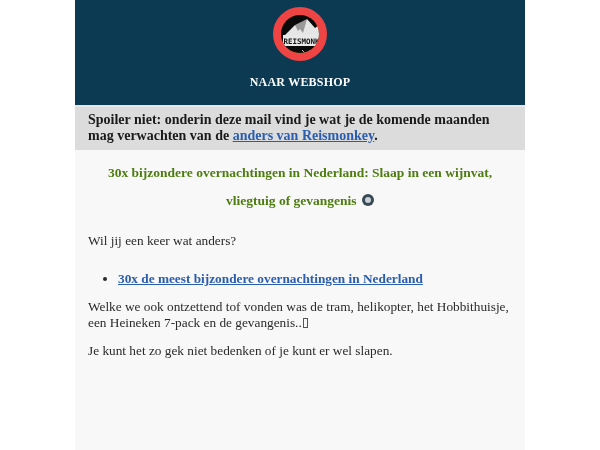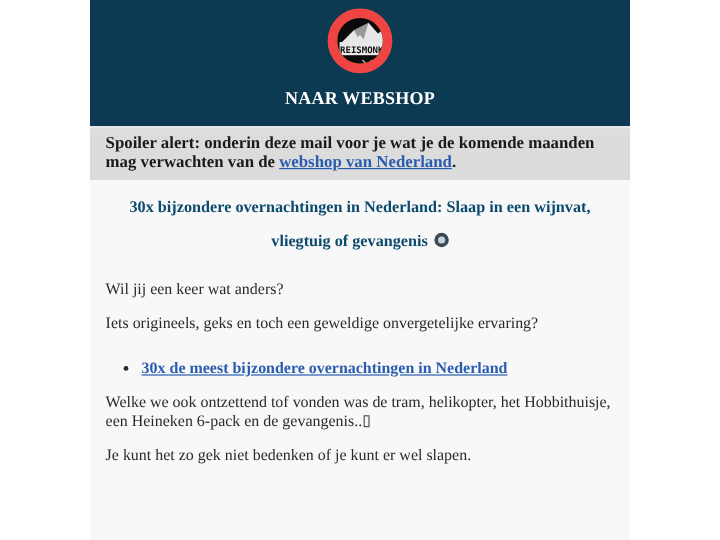--- a/index.html
+++ b/index.html
@@ -22,35 +22,35 @@
       width: 54px; height: 54px; border-radius: 50%;
       background: #a16207;
       border: 8px solid #ef4444;
       box-sizing: border-box;
       overflow: hidden;
     }
     .logo svg { display: block; }
     .shop-link {
       position: absolute; left: 0; right: 0; top: 75px;
       text-align: center; color: #ffffff; font-weight: bold;
-      font-size: 15px; text-decoration: none;
+      font-size: 12px; text-decoration: none;
       letter-spacing: 0.2px;
     }
     .banner {
       background: #dcdcdc;
       border-top: 2px solid #e6e6e6;
       padding: 5px 13px 7px 13px;
       font-weight: bold; font-size: 14px; line-height: 16px;
       color: #1a1a1a;
       height: 31px;
     }
     .banner a { color: #2a5db0; text-decoration: underline; }
     .content { padding: 0 13px; color: #2a2a2a; font-size: 13.3px; }
     .headline {
-      text-align: center; font-weight: bold; color: #0c4a6e;
+      text-align: center; font-weight: bold; color: #4d7c0f;
       font-size: 13.5px; line-height: 28px;
       margin: 9px 0 4px 0;
     }
     .p { margin: 0; line-height: 16px; }
     .p1 { margin-top: 18px; }
     .gap { margin-top: 12px; }
     ul { margin: 22px 0 0 0; padding-left: 30px; }
     ul li { line-height: 16px; }
     ul li a { color: #2a5db0; font-weight: bold; text-decoration: underline; }
     .emoji {
@@ -80,31 +80,30 @@
         <rect x="2" y="20" width="46" height="11" fill="#e8e8e8"></rect>
         <text x="25" y="29" text-anchor="middle" font-size="7.5" font-weight="bold" fill="#111" font-family="DejaVu Sans Mono, monospace">REISMONKEY</text>
         <path d="M21 35 L29 43 M29 35 L21 43" stroke="#bbb" stroke-width="1"></path>
         <circle cx="25" cy="39" r="1.6" fill="#bbb"></circle>
       </svg>
     </a>
     <a class="shop-link">NAAR WEBSHOP</a>
   </div>
 
   <div class="banner">
-    <span>Spoiler alert: onderin deze mail voor je wat je de komende maanden mag verwachten van de </span><a>webshop van Nederland</a><span>.</span>
+    <span>Spoiler niet: onderin deze mail vind je wat je de komende maanden mag verwachten van de </span><a>anders van Reismonkey</a><span>.</span>
   </div>
 
   <div class="content">
     <div class="headline">
       <span>30x bijzondere overnachtingen in Nederland: Slaap in een wijnvat, vliegtuig of gevangenis</span>
       <span class="emoji"></span>
     </div>
     <p class="p p1">Wil jij een keer wat anders?</p>
-    <p class="p gap">Iets origineels, geks en toch een geweldige onvergetelijke ervaring?</p>
     <ul>
       <li>
         <a>30x de meest bijzondere overnachtingen in Nederland</a>
       </li>
     </ul>
-    <p class="p gap"><span>Welke we ook ontzettend tof vonden was de tram, helikopter, het Hobbithuisje, een Heineken 6-pack en de gevangenis..</span><span class="tofu"></span></p>
+    <p class="p gap"><span>Welke we ook ontzettend tof vonden was de tram, helikopter, het Hobbithuisje, een Heineken 7-pack en de gevangenis..</span><span class="tofu"></span></p>
     <p class="p gap">Je kunt het zo gek niet bedenken of je kunt er wel slapen.</p>
   </div>
 </div>
 
 </body></html>

